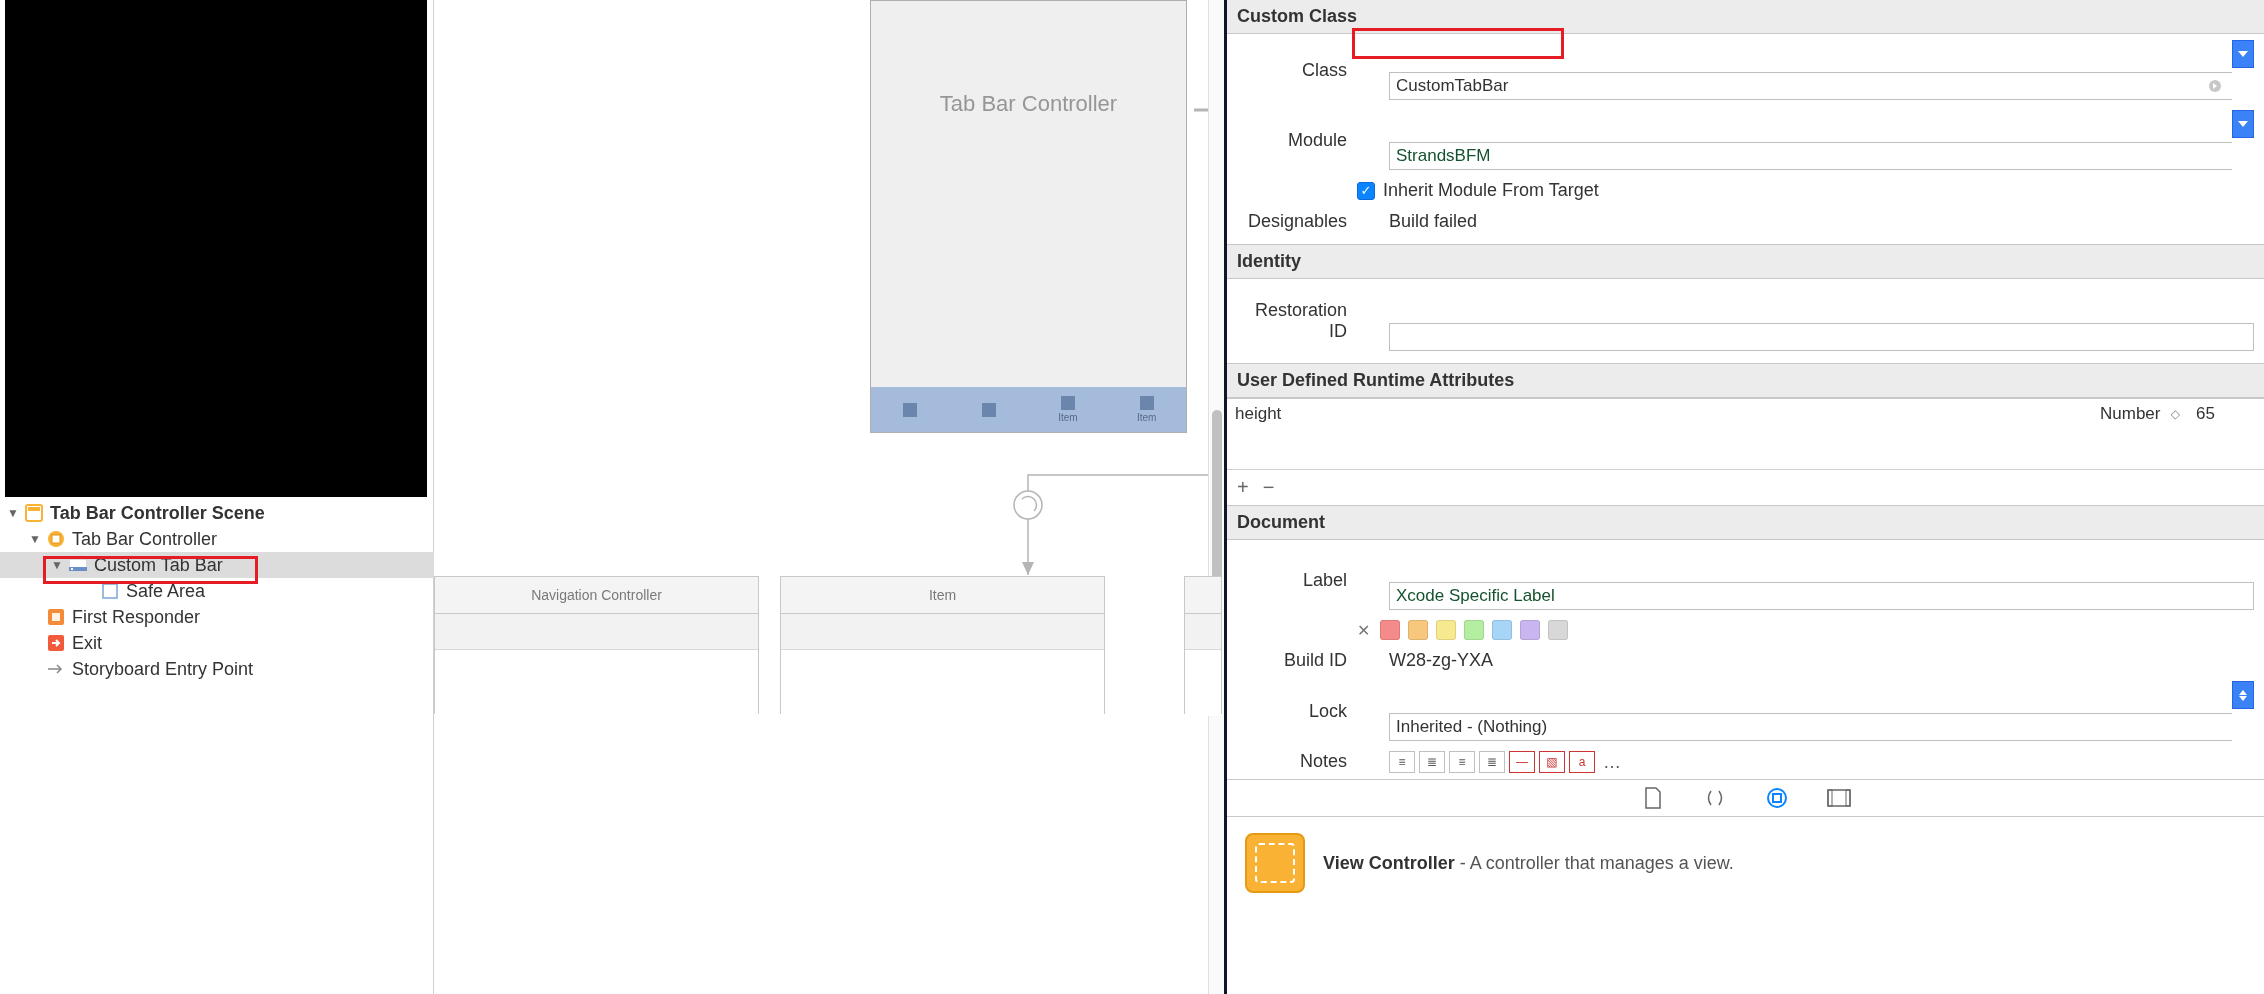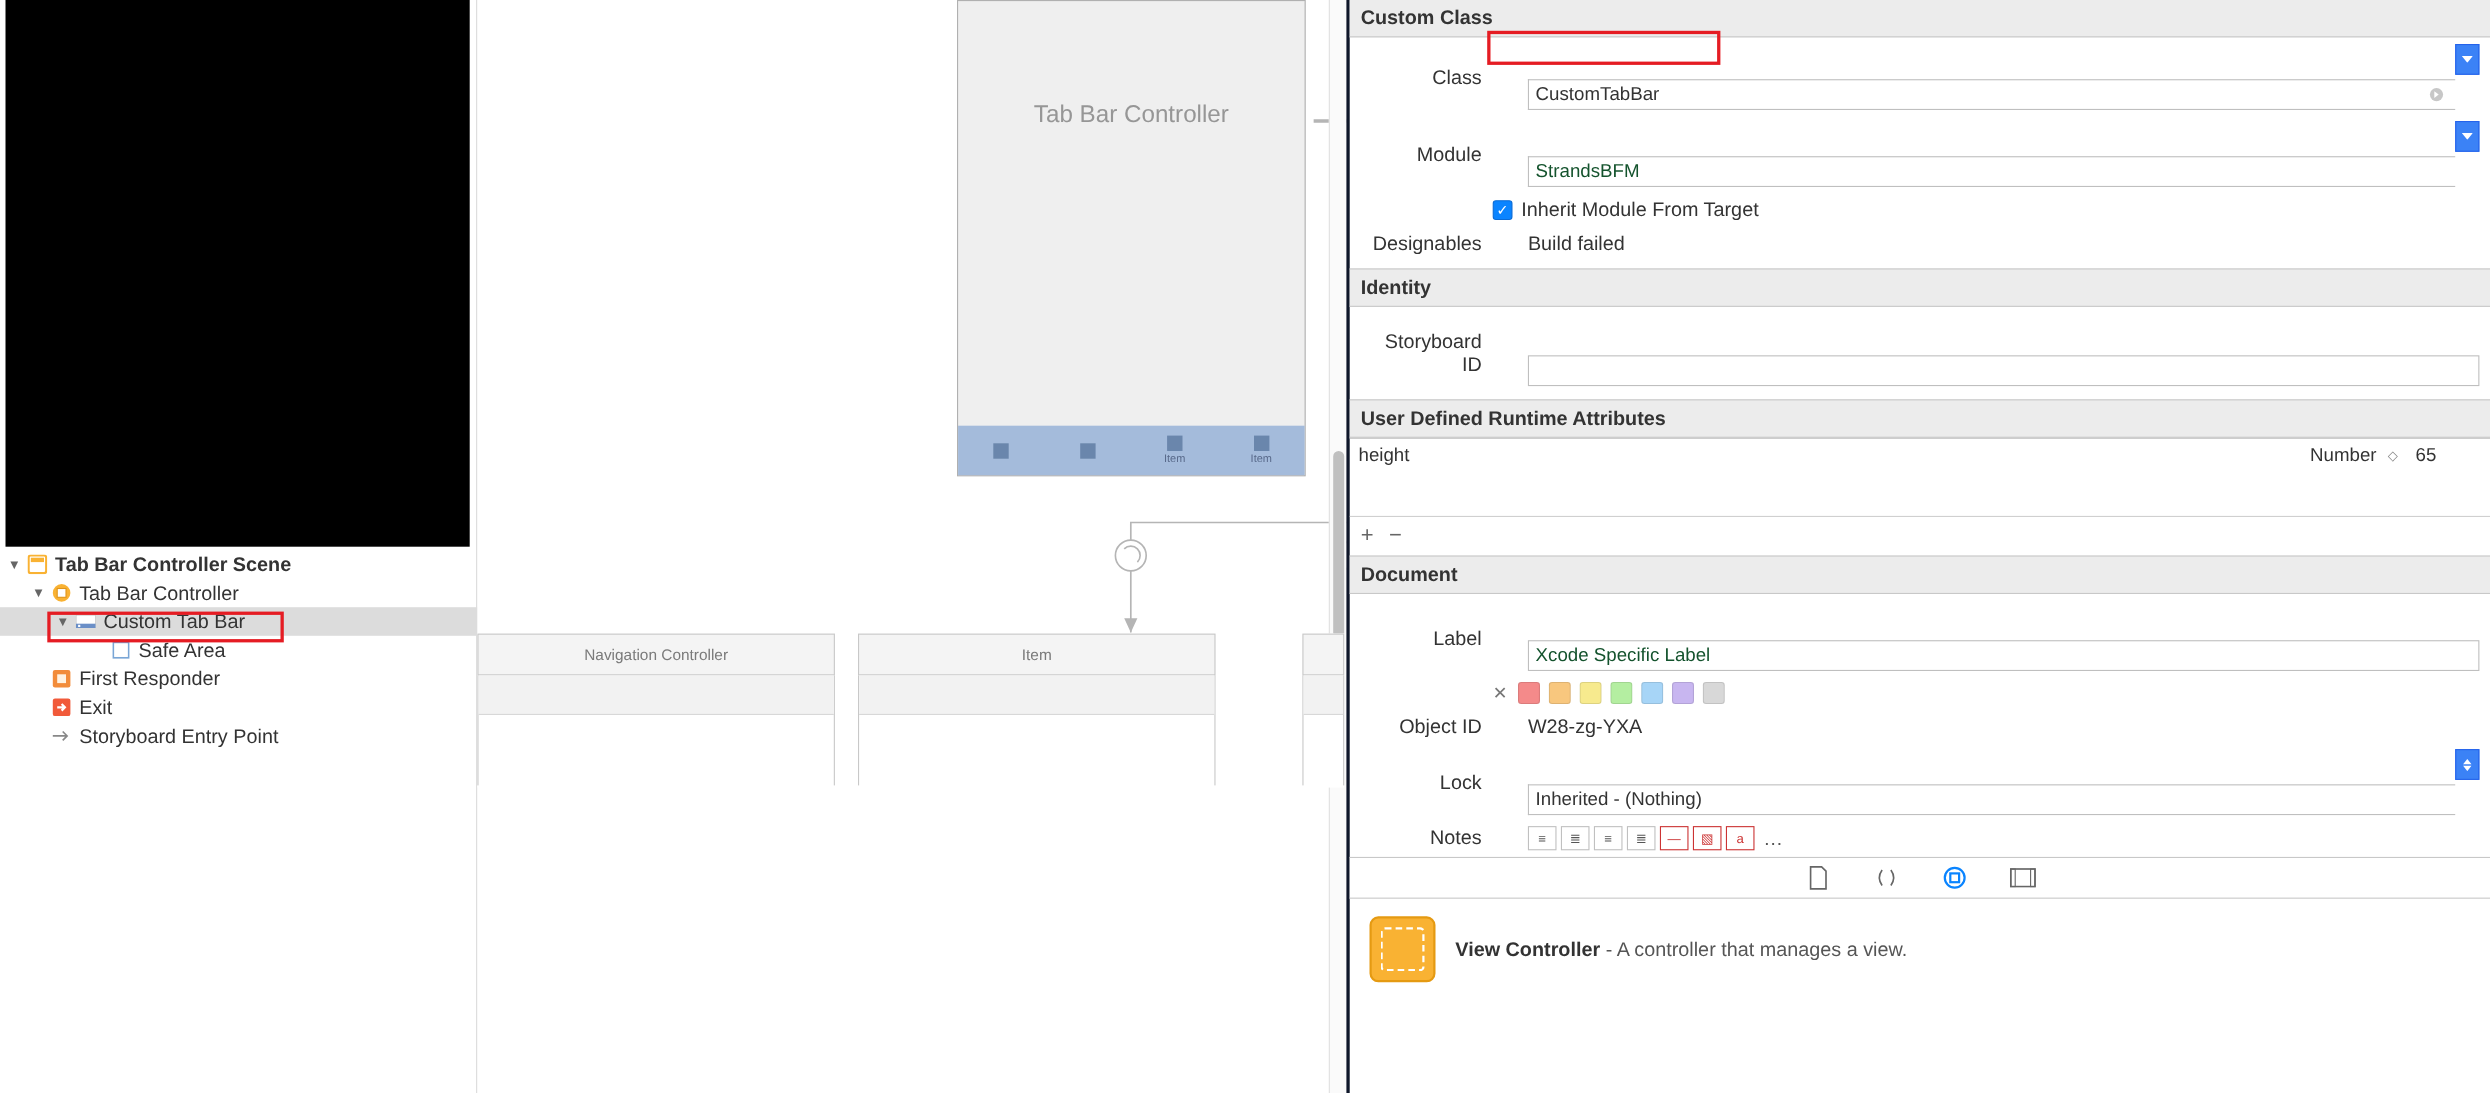--- a/index.html
+++ b/index.html
@@ -563,21 +563,21 @@
   <div class="form-row" style="margin-bottom:8px;">
     <div class="form-label">Designables</div>
     <div>Build failed</div>
   </div>
 
   <div class="red-highlight" style="left:125px; top:28px; width:212px; height:31px;"></div>
 
   <div class="section-header">Identity</div>
 
   <div class="form-row" style="margin:8px 0;">
-    <div class="form-label">Storyboard ID</div>
+    <div class="form-label">Restoration ID</div>
     <div class="form-input"></div>
   </div>
 
   <div class="section-header">User Defined Runtime Attributes</div>
 
   <div class="attrs-table">
     <div class="attrs-row">
       <div class="col-key">height</div>
       <div class="col-type">
           <span>Number</span>
@@ -607,21 +607,21 @@
     <div class="swatch" style="background:#f48a8a"></div>
     <div class="swatch" style="background:#f8c77e"></div>
     <div class="swatch" style="background:#f7ea8e"></div>
     <div class="swatch" style="background:#b4eea1"></div>
     <div class="swatch" style="background:#a7d5f7"></div>
     <div class="swatch" style="background:#c8b6f0"></div>
     <div class="swatch" style="background:#d8d8d8"></div>
   </div>
 
   <div class="form-row">
-    <div class="form-label">Object ID</div>
+    <div class="form-label">Build ID</div>
     <div>W28-zg-YXA</div>
   </div>
 
   <div class="form-row">
     <div class="form-label">Lock</div>
     <div style="flex:1; display:flex;">
       <div class="form-input" style="border-right:none;">
         <span>Inherited - (Nothing)</span>
       </div>
       <div class="combo-arrow" style="flex-direction:column;gap:1px;">

